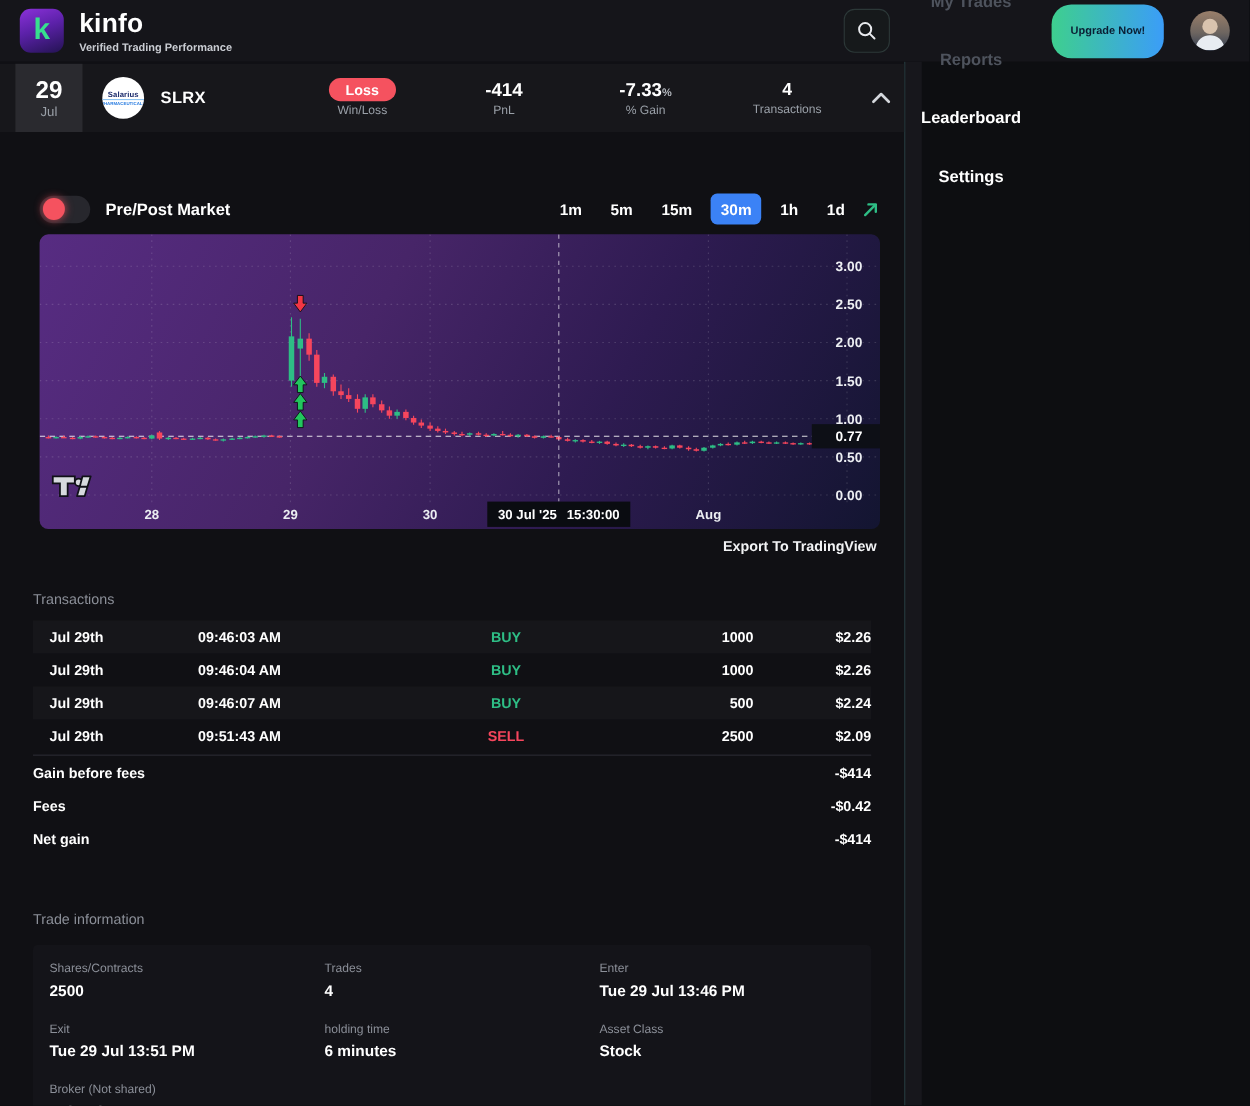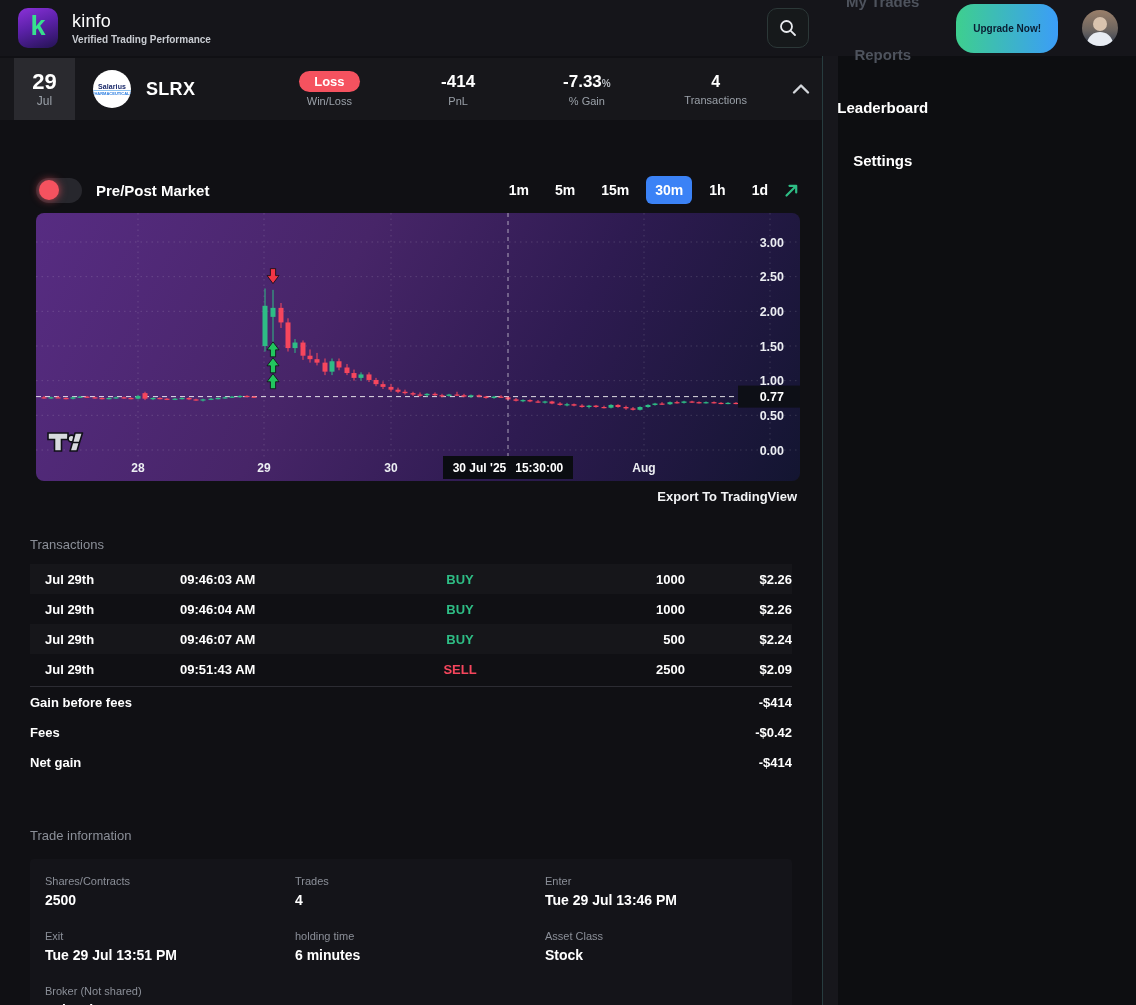--- a/index.html
+++ b/index.html
@@ -7,21 +7,21 @@
               font-family:"Liberation Sans", sans-serif; color:#fff; position:relative; }
 
   
   .navbar { position:absolute; top:0; left:0; width:1136px; height:56px; background:#15151a;
             display:flex; align-items:center; padding:0 18px; z-index:5; }
   .brand { display:flex; align-items:center; gap:14px; }
   .brand-logo { width:40px; height:40px; border-radius:10px;
                 background:linear-gradient(160deg,#8b31d9 0%,#5b21a8 45%,#231352 100%);
                 display:flex; align-items:center; justify-content:center; }
   .brand-logo span { color:#37e08e; font-size:27px; font-weight:bold; line-height:1; margin-top:-3px; }
-  .brand-title { font-size:18px; font-weight:normal; letter-spacing:.2px; }
+  .brand-title { font-size:24px; font-weight:bold; letter-spacing:.2px; }
   .brand-tagline { font-size:10px; color:#c9ccd2; margin-top:2px; font-weight:bold; }
   .search-btn { margin-left:auto; width:42px; height:40px; border:1px solid #2c3838; border-radius:10px;
                 background:#16191b; display:flex; align-items:center; justify-content:center; cursor:pointer; }
   .nav-links { display:flex; align-items:center; gap:36px; margin-left:28px;flex-direction:column; }
   .nav-link { font-size:15px; font-weight:bold; color:#fff; cursor:pointer; white-space:nowrap; }
   .nav-link.muted { color:#4e535d; }
   .upgrade-btn { margin-left:28px; border:none; cursor:pointer; border-radius:18px; padding:19px 17px;
                  font-size:10px; font-weight:bold; color:#0a1e33;
                  background:linear-gradient(90deg,#3ecf8e,#3b9df8); font-family:inherit; }
   .avatar { margin-left:24px; width:36px; height:36px; border-radius:50%; overflow:hidden;
@@ -38,21 +38,21 @@
                  display:flex; align-items:center; z-index:2; }
   .datebox { width:61px; height:62px; margin-left:14px; background:#2a2a2f;
              display:flex; flex-direction:column; align-items:center; justify-content:center; }
   .datebox .d { font-size:22px; font-weight:bold; line-height:1.05; }
   .datebox .m { font-size:12px; color:#9aa0a8; margin-top:1px; }
   .sym-group { display:flex; align-items:center; gap:15px; margin-left:18px; width:172px; }
   .instr-logo { width:38px; height:38px; border-radius:50%; background:#fff; display:flex; flex-direction:column;
                 align-items:center; justify-content:center; overflow:hidden; }
   .instr-logo .n1 { color:#1b2a6b; font-size:7px; font-weight:bold; letter-spacing:.1px; }
   .instr-logo .n2 { color:#2a7de1; font-size:4px; font-weight:bold; border-top:1px solid #8ec3f0; }
-  .ticker { font-size:18px; font-weight:bold; letter-spacing:.3px; }
+  .ticker { font-size:15px; font-weight:bold; letter-spacing:.3px; }
   .metric { flex:1; display:flex; flex-direction:column; align-items:center; gap:3px; }
   .metric .v { font-size:17px; font-weight:bold; }
   .metric .l { font-size:11px; color:#9aa0a8; }
   .loss-badge { background:#f5525f; color:#fff; font-size:13px; font-weight:bold;
                 padding:3px 15px; border-radius:13px; }
   .pct-unit { font-size:10px; color:#b6bac0; font-weight:bold; }
   .chevron { width:42px; display:flex; justify-content:center; cursor:pointer; }
 
   
   .toggle-row { position:absolute; top:174px; left:0; width:800px; height:32px;

